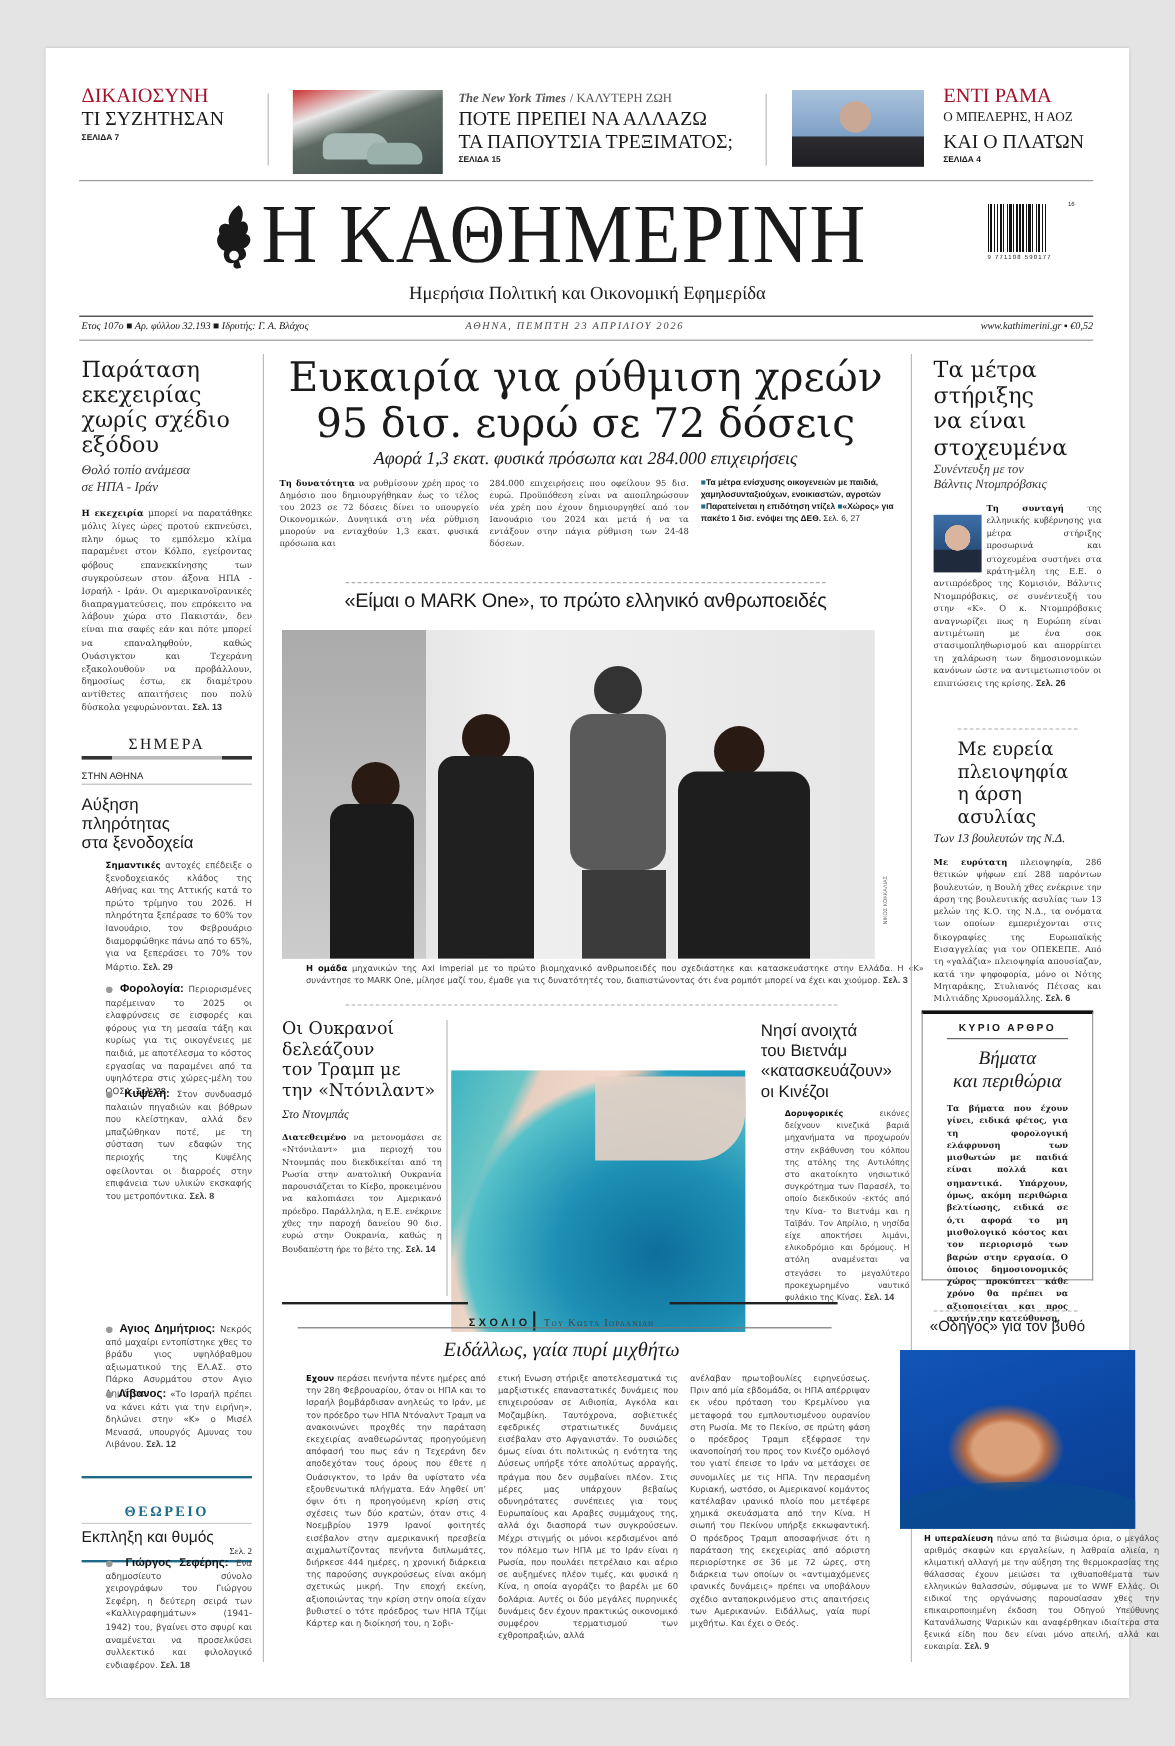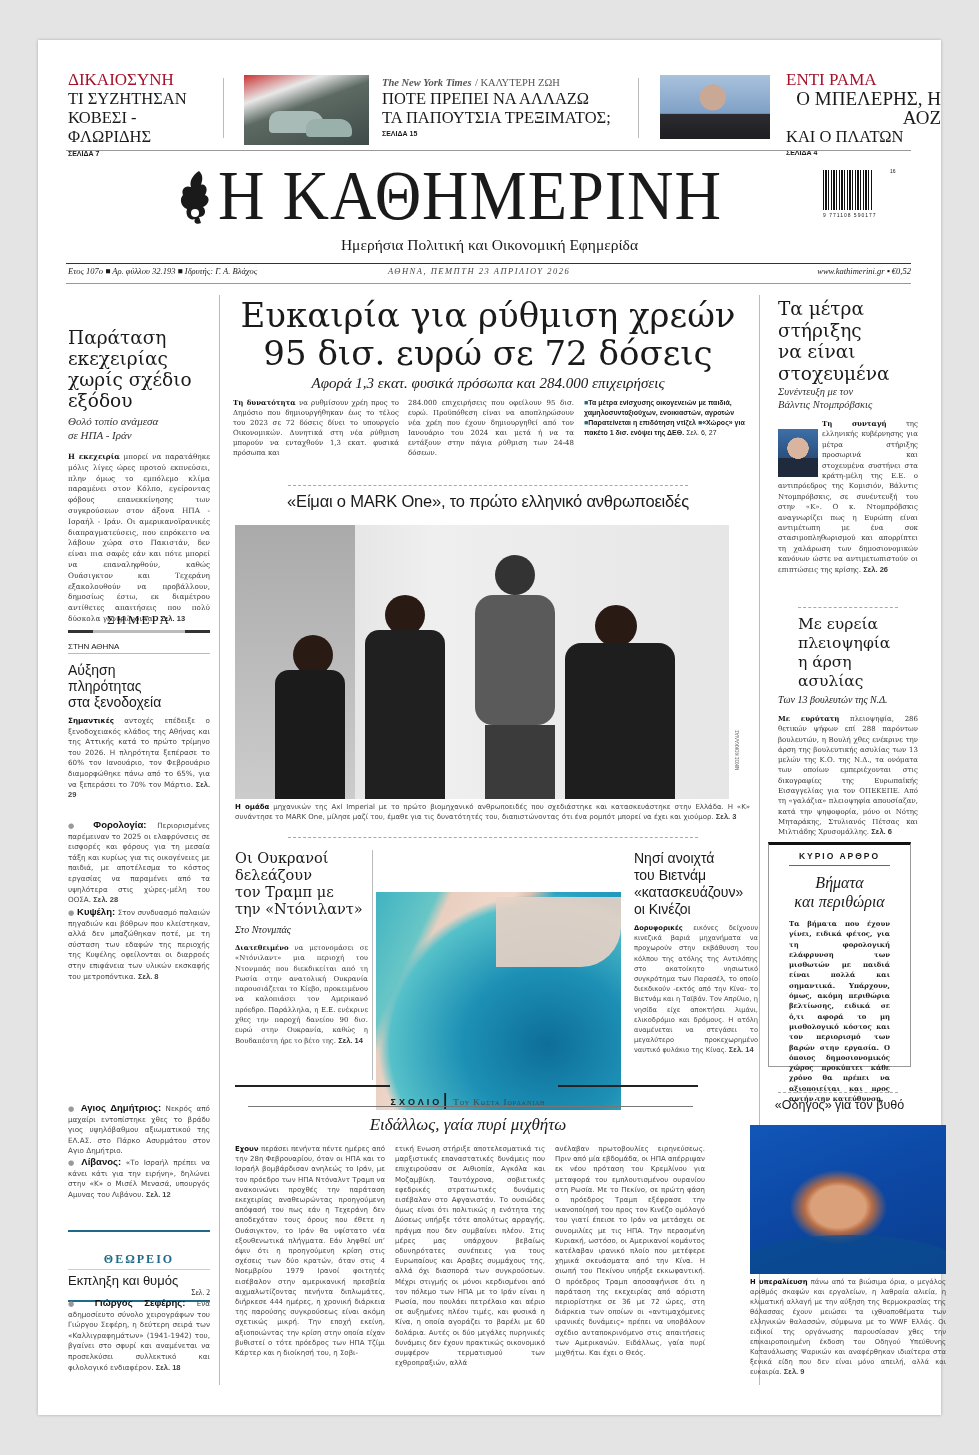--- a/index.html
+++ b/index.html
@@ -5,57 +5,56 @@
   * { box-sizing: border-box; margin: 0; padding: 0; }
   html, body { width: 979px; height: 1455px; background: #e4e4e4; overflow: hidden; }
   body { font-family: "DejaVu Sans", sans-serif; color: #1a1a1a; }
   .page { position: absolute; left: 38px; top: 40px; width: 903px; height: 1375px; background: #fff; box-shadow: 0 0 3px rgba(0,0,0,.25); }
   .abs { position: absolute; }
   .serif { font-family: "DejaVu Serif", serif; }
   .lserif { font-family: "Liberation Serif", serif; }
   .lsans { font-family: "Liberation Sans", sans-serif; }
   .red { color: #a3122a; }
   .teal { color: #1e6a88; }
-  .body-text { font-family: "DejaVu Sans", sans-serif; font-size: 7.2px; line-height: 10.6px; color: #444; text-align: justify; }
+  .body-text { font-family: "DejaVu Sans", sans-serif; font-size: 7.2px; line-height: 10.6px; color: #444; text-align: justify; margin-left: 20px; }
   .body-text b { color: #111; }
   .serif-text { font-family: "DejaVu Serif", serif; font-size: 7.3px; line-height: 10.8px; color: #333; text-align: justify; }
   .serif-text b { color: #111; }
   .vline { position: absolute; width: 1px; background: #bbb; }
   .hline { position: absolute; height: 1px; background: #888; }
   .dash { position: absolute; height: 0; border-top: 1px dashed #aaa; }
   .page-ref { font-family: "Liberation Sans", sans-serif; font-weight: bold; font-size: 7.5px; }
   .bullet { color: #999; }
 </style>
 </head>
 <body>
 
 <div class="page">
 
   <div class="abs" style="left:30px;top:30px;width:150px;">
     <div class="lserif red" style="font-size:17px;line-height:19px;">ΔΙΚΑΙΟΣΥΝΗ</div>
     <div class="lserif" style="font-size:16.5px;line-height:19px;">ΤΙ ΣΥΖΗΤΗΣΑΝ</div>
-    <div class="lserif" style="font-size:16.5px;line-height:19px;">ΚΟΒΕΣΙ - ΦΛΩΡΙΔΗΣ</div>
     <div class="lsans" style="font-size:7px;font-weight:bold;margin-top:4px;">ΣΕΛΙΔΑ 7</div>
   </div>
   <div class="vline" style="left:185px;top:38px;height:60px;"></div>
   <div class="abs" style="left:206px;top:35px;width:125px;height:70px;background:linear-gradient(160deg,#c33 0%,#e8e8e8 25%,#5d6a63 45%,#3e4a48 100%);">
     <div style="position:absolute;left:25px;top:36px;width:55px;height:22px;background:#a9bbb6;border-radius:10px 14px 4px 4px;"></div>
     <div style="position:absolute;left:62px;top:44px;width:46px;height:18px;background:#9ab0aa;border-radius:9px 12px 4px 4px;"></div>
   </div>
   <div class="abs" style="left:344px;top:36px;width:245px;">
     <div style="font-size:10.5px;line-height:13px;color:#555;"><span class="lserif" style="font-weight:bold;font-style:italic;">The New York Times</span> <span class="lserif">/ ΚΑΛΥΤΕΡΗ ΖΩΗ</span></div>
     <div class="lserif" style="font-size:16.5px;line-height:19px;">ΠΟΤΕ ΠΡΕΠΕΙ ΝΑ ΑΛΛΑΖΩ</div>
     <div class="lserif" style="font-size:16.5px;line-height:19px;">ΤΑ ΠΑΠΟΥΤΣΙΑ ΤΡΕΞΙΜΑΤΟΣ;</div>
     <div class="lsans" style="font-size:7px;font-weight:bold;margin-top:3px;">ΣΕΛΙΔΑ 15</div>
   </div>
   <div class="vline" style="left:600px;top:38px;height:60px;"></div>
   <div class="abs" style="left:622px;top:35px;width:110px;height:64px;background:radial-gradient(circle at 48% 35%,#c9a896 0 18%,transparent 19%),linear-gradient(180deg,#a9c2dc 0%,#7fa0c6 60%,#2b2b30 61%,#1e1e22 100%);"></div>
   <div class="abs" style="left:748px;top:30px;width:155px;">
     <div class="lserif red" style="font-size:17px;line-height:19px;">ΕΝΤΙ ΡΑΜΑ</div>
-    <div class="lserif" style="font-size:19px;line-height:19px;text-align:right;">Ο ΜΠΕΛΕΡΗΣ, Η ΑΟΖ</div>
+    <div class="lserif" style="font-size:11px;line-height:19px;">Ο ΜΠΕΛΕΡΗΣ, Η ΑΟΖ</div>
     <div class="lserif" style="font-size:16.5px;line-height:19px;">ΚΑΙ Ο ΠΛΑΤΩΝ</div>
     <div class="lsans" style="font-size:7px;font-weight:bold;margin-top:3px;">ΣΕΛΙΔΑ 4</div>
   </div>
   <div class="hline" style="left:28px;top:110px;width:845px;background:#999;"></div>
 
   <div class="abs" style="left:137px;top:127px;width:40px;height:60px;">
     <svg width="40" height="60" viewBox="0 0 40 60">
         <path d="M24 4 C18 8 14 14 16 20 C10 18 6 22 8 28 C4 32 6 40 12 42 C10 48 14 54 20 52 C18 56 22 58 26 56 L24 50 C30 50 32 44 28 40 C34 38 36 30 30 28 C34 22 30 16 26 18 C28 12 28 8 24 4 Z" fill="#1a1a1a"></path>
         <circle cx="20" cy="46" r="4" fill="#fff"></circle>
       </svg>
@@ -65,21 +64,21 @@
   <div class="abs lsans" style="left:785px;top:172px;font-size:5px;letter-spacing:1px;">9 771108 590177</div>
   <div class="abs lsans" style="left:852px;top:128px;font-size:5px;">16</div>
   <div class="abs lserif" style="left:0;top:196px;width:903px;text-align:center;font-size:15.5px;">Ημερήσια Πολιτική και Οικονομική Εφημερίδα</div>
   <div class="hline" style="left:28px;top:223px;width:845px;background:#333;"></div>
   <div class="abs lserif" style="left:30px;top:226px;font-size:8.5px;font-style:italic;">Ετος 107ο ■ Αρ. φύλλου 32.193 ■ Ιδρυτής: Γ. Α. Βλάχος</div>
   <div class="abs lserif" style="left:350px;top:226px;font-size:8.5px;font-style:italic;letter-spacing:1.5px;color:#444;">ΑΘΗΝΑ, ΠΕΜΠΤΗ 23 ΑΠΡΙΛΙΟΥ 2026</div>
   <div class="abs lserif" style="right:30px;top:226px;font-size:8.5px;font-style:italic;">www.kathimerini.gr ▪ €0,52</div>
   <div class="hline" style="left:28px;top:243px;width:845px;background:#999;"></div>
 
   <div class="abs" style="left:30px;top:258px;width:142px;">
-    <div class="serif" style="font-size:18.5px;line-height:21px;margin-top:29px;">
+    <div class="serif" style="font-size:18.5px;line-height:21px;">
       <div>Παράταση</div>
       <div>εκεχειρίας</div>
       <div>χωρίς σχέδιο</div>
       <div>εξόδου</div>
     </div>
     <div class="lserif" style="font-size:11px;line-height:13.5px;font-style:italic;color:#333;margin:4px 0 10px;">
       <div>Θολό τοπίο ανάμεσα</div>
       <div>σε ΗΠΑ - Ιράν</div>
     </div>
     <div class="serif-text"><b>Η εκεχειρία</b> <span>μπορεί να παρατάθηκε μόλις λίγες ώρες προτού εκπνεύσει, πλην όμως το εμπόλεμο κλίμα παραμένει στον Κόλπο, εγείροντας φόβους επανεκκίνησης των συγκρούσεων στον άξονα ΗΠΑ - Ισραήλ - Ιράν. Οι αμερικανοϊρανικές διαπραγματεύσεις, που επρόκειτο να λάβουν χώρα στο Πακιστάν, δεν είναι πια σαφές εάν και πότε μπορεί να επαναληφθούν, καθώς Ουάσιγκτον και Τεχεράνη εξακολουθούν να προβάλλουν, δημοσίως έστω, εκ διαμέτρου αντίθετες απαιτήσεις που πολύ δύσκολα γεφυρώνονται.</span> <span class="page-ref">Σελ. 13</span></div>

